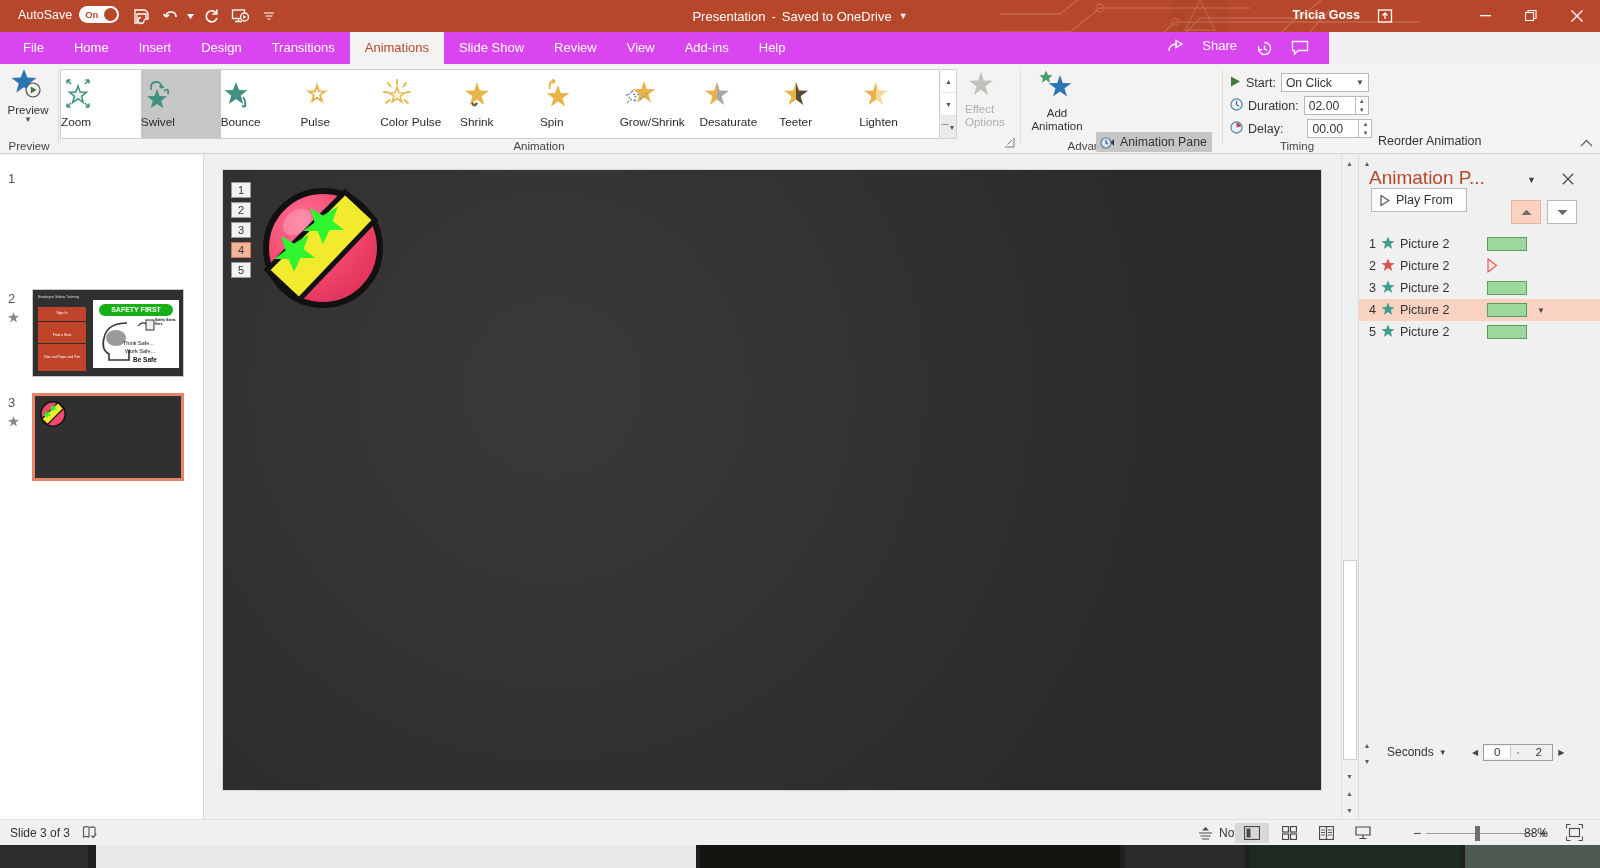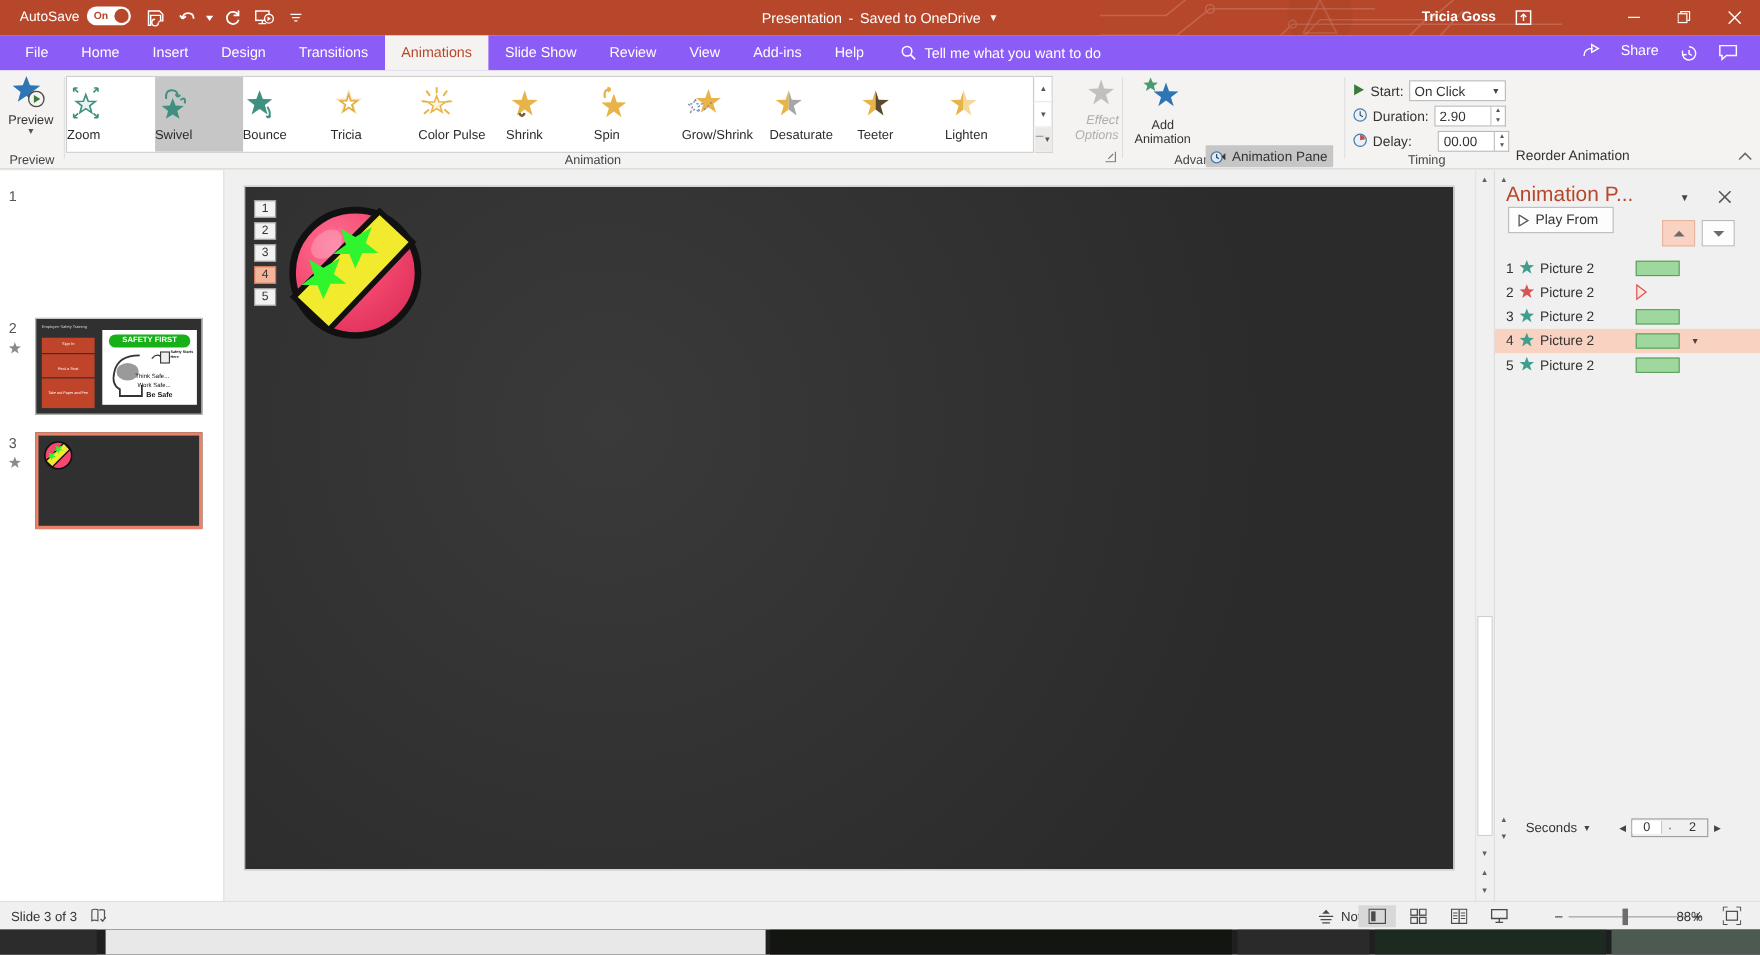--- a/index.html
+++ b/index.html
@@ -40,22 +40,22 @@
   }
   .doctitle span { pointer-events:auto; }
   .dt-caret { margin-left:7px; font-size:9px; opacity:.95; }
   .username { position:absolute; right:240px; top:8px; font-size:12.5px; color:#fff;font-weight:bold; }
   .tb-acct { position:absolute; right:203px; top:6px; width:24px; height:20px; display:flex; align-items:center; justify-content:center;}
   .wincontrols { position:absolute; right:0; top:0; display:flex; height:32px; }
   .wc { width:46px; height:32px; display:flex; align-items:center; justify-content:center; }
 
   
   .tabsrow {
-    position:absolute; left:0; top:32px; width:1600px; height:32px;
-    background:#8b5cf6; overflow:hidden;
+    position:absolute; left:0; top:32px; width:1329px; height:32px;
+    background:#d946ef; overflow:hidden;
   }
   .tabs { display:flex; align-items:flex-end; height:32px; padding-left:8px; }
   .tab {
     padding:0 15px; height:32px; line-height:32px; font-size:13px; color:#fff; white-space:nowrap;
   }
   .tab.active { background:#f4f3f2; color:#b7472a; }
   .tellme { display:flex; align-items:center; gap:8px; height:32px; padding-left:18px; font-size:13px; color:#fff; }
   .share-wrap { position:absolute; right:86px; top:4px; display:flex; align-items:center; gap:18px; font-size:13px; color:#fff; padding:2px 6px; }
   .tb-icon-r { position:absolute; top:5px; width:26px; height:22px; display:flex; align-items:center; justify-content:center; }
 
@@ -95,21 +95,21 @@
   .gal-scroll {
     position:absolute; left:941px; top:5px; width:16px; height:70px;
     display:flex; flex-direction:column; border:1px solid #d0cfcd; border-left:none; background:#fff;
   }
   .gs-btn { flex:1; display:flex; align-items:center; justify-content:center; border-bottom:1px solid #e6e6e6; }
   .gs-btn:last-child { border-bottom:none; background:#eceae8; }
   .gs-arrow { font-size:7px; color:#555; line-height:7px; }
 
   .effopt {
     position:absolute; left:965px; top:5px; width:52px; height:74px;
-    display:flex; flex-direction:column; align-items:flex-end; color:#b0aeab;font-style:italic;
+    display:flex; flex-direction:column; align-items:flex-start; color:#b0aeab;
   }
   .effopt .lbl { font-size:11.5px; line-height:12.5px; text-align:center; }
   .dialog-launcher { position:absolute; right:4px; bottom:3px; font-size:9px; color:#777; }
 
   
   .addanim {
     position:absolute; left:1026px; top:5px; width:62px; height:74px;
     display:flex; flex-direction:column; align-items:center;
   }
   .addanim .lbl { font-size:11.5px; line-height:12.5px; text-align:center; color:#333; }
@@ -364,27 +364,20 @@
       <div class="tab">Home</div>
       <div class="tab">Insert</div>
       <div class="tab">Design</div>
       <div class="tab">Transitions</div>
       <div class="tab active">Animations</div>
       <div class="tab">Slide Show</div>
       <div class="tab">Review</div>
       <div class="tab">View</div>
       <div class="tab">Add-ins</div>
       <div class="tab">Help</div>
-      <div class="tellme">
-        <svg width="14" height="14" viewBox="0 0 14 14">
-            <circle cx="5.6" cy="5.6" r="4.3" fill="none" stroke="#fff" stroke-width="1.4"></circle>
-            <path d="M8.9 8.9 L13 13" stroke="#fff" stroke-width="1.4"></path>
-          </svg>
-        <span>Tell me what you want to do</span>
-      </div>
     </div>
     <div class="share-wrap">
       <svg width="16" height="14" viewBox="0 0 16 14">
           <path d="M1 12 Q1 5 9 5" fill="none" stroke="#fff" stroke-width="1.3"></path>
           <path d="M8 1.5 L14 5 L8 8.5z" fill="none" stroke="#fff" stroke-width="1.3"></path>
         </svg>
       <span>Share</span>
     </div>
     <div class="tb-icon-r" style="right:52px">
       <svg width="17" height="17" viewBox="0 0 17 17">
@@ -457,21 +450,21 @@
         <span class="gl">Bounce</span>
       </div>
 
       <div class="gitem">
         <span class="gi">
           <svg width="34" height="32" viewBox="0 0 34 32">
             <path d="M17 3 L20 11.5 L29 11.8 L21.8 17.3 L24.4 26 L17 21 L9.6 26 L12.2 17.3 L5 11.8 L14 11.5z" fill="#f0c46a" opacity=".55"></path>
             <path d="M17 8 L18.8 13.6 L24.6 13.8 L19.9 17.2 L21.6 22.9 L17 19.6 L12.4 22.9 L14.1 17.2 L9.4 13.8 L15.2 13.6z" fill="#fff" stroke="#e0a83c" stroke-width="1.3"></path>
           </svg>
         </span>
-        <span class="gl">Tricia</span>
+        <span class="gl">Pulse</span>
       </div>
 
       <div class="gitem">
         <span class="gi">
           <svg width="36" height="32" viewBox="0 0 36 32">
             <path d="M17 9 L19 14.6 L25 14.8 L20.2 18.3 L22 24 L17 20.7 L12 24 L13.8 18.3 L9 14.8 L15 14.6z" fill="#fdf2dc" stroke="#e8b44a" stroke-width="1.4"></path>
             <g stroke="#e8b44a" stroke-width="1.8" stroke-linecap="round">
               <path d="M17 2 L17 6"></path>
                 <path d="M8 5 L10.5 8.5"></path>
                 <path d="M26 5 L23.5 8.5"></path>
@@ -684,21 +677,21 @@
     <div class="tm-row" style="left:1230px; top:32px;">
       <span>
         <svg width="13" height="13" viewBox="0 0 13 13">
             <circle cx="6.5" cy="6.5" r="5.6" fill="#eaf0f7" stroke="#4a7ba6" stroke-width="1.1"></circle>
             <path d="M6.5 3.2 V6.8 L9 8.2" stroke="#2b4a68" stroke-width="1" fill="none"></path>
           </svg>
       </span>
       <span class="tm-lab">Duration:</span>
       <span style="display:flex;">
         <span class="tm-spin">
-          <span>2.90</span>
+          <span>02.00</span>
         </span>
         <span class="spinbtns">
           <div>▲</div>
           <div>▼</div>
         </span>
       </span>
     </div>
 
     <div class="tm-row" style="left:1230px; top:55px;">
       <span>

